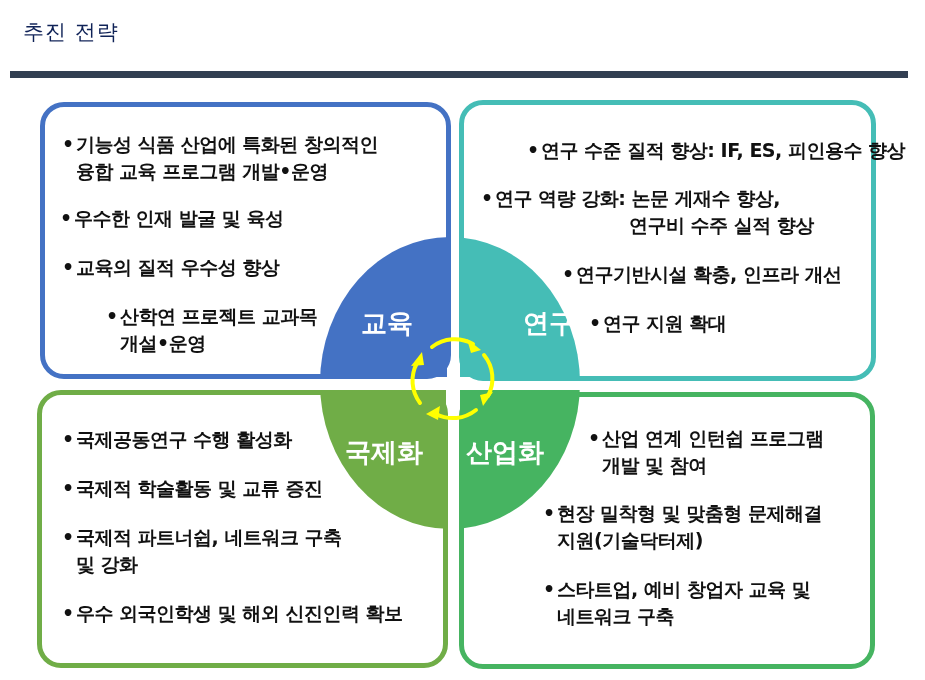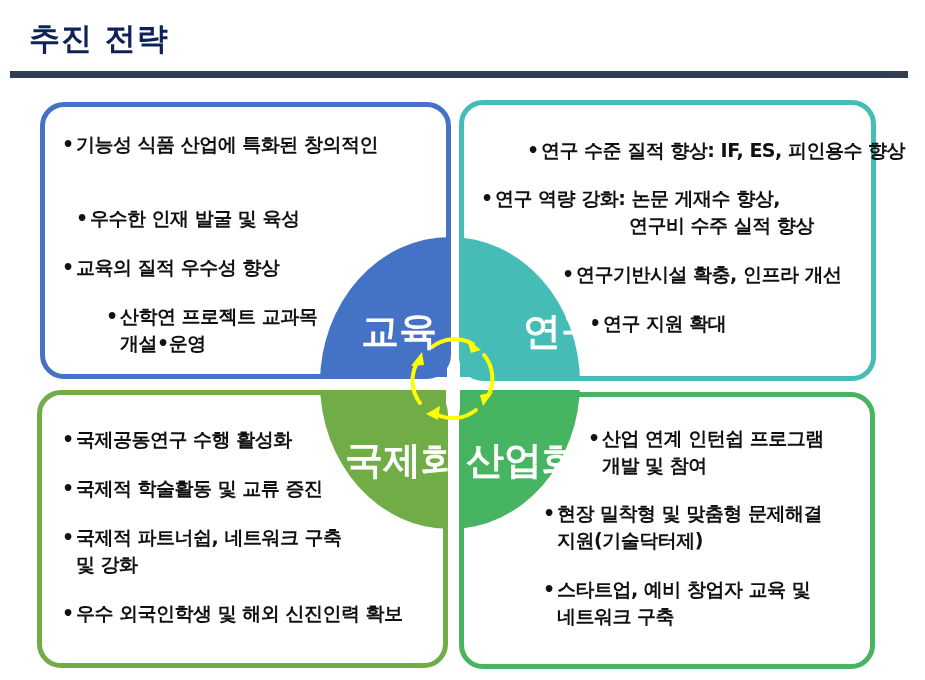--- a/index.html
+++ b/index.html
@@ -3,22 +3,22 @@
 <meta charset="utf-8">
 <style>
   html, body { margin:0; padding:0; }
   body {
     width:925px; height:680px; position:relative; overflow:hidden;
     background:#ffffff;
     font-family:"DejaVu Sans", "Liberation Sans", sans-serif;
     color:#111;
   }
   .title {
-    position:absolute; left:29px; top:18px;
-    font-size:31px; font-weight:bold; color:#0f2257;
+    position:absolute; left:23px; top:18px;
+    font-size:21px; font-weight:normal; color:#0f2257;
     letter-spacing:1px;
   }
   .title-rule {
     position:absolute; left:10px; top:71px; width:898px; height:7px;
     background:#323f52;
   }
   .box {
     position:absolute; box-sizing:border-box;
     border-width:5px; border-style:solid; border-radius:24px;
     background:#ffffff;
@@ -30,35 +30,36 @@
 
   .item {
     position:absolute; font-size:19px; font-weight:bold; line-height:27px;
     white-space:nowrap; letter-spacing:-0.5px;
   }
   .item .b { display:inline-block; width:14px; }
   .item .cont { display:block; padding-left:14px; }
 
   .circle-wrap { position:absolute; left:0; top:0; width:925px; height:680px; pointer-events:none; }
   .quad-label {
-    position:absolute; font-size:38px; font-weight:bold; color:#ffffff;
+    position:absolute; font-size:26px; font-weight:bold; color:#ffffff;
     white-space:nowrap;
   }
 </style>
 </head>
 <body>
 
 <div class="title">추진 전략</div>
 <div class="title-rule"></div>
 
 <div class="box edu"></div>
 <div class="item" style="left:62px; top:131px;">
   <span class="b">•</span><span>기능성 식품 산업에 특화된 창의적인</span>
+  <span class="cont">융합 교육  프로그램 개발•운영</span>
 </div>
-<div class="item" style="left:76px; top:205px;">
+<div class="item" style="left:60px; top:205px;">
   <span class="b">•</span><span>우수한 인재 발굴 및 육성</span>
 </div>
 <div class="item" style="left:62px; top:254px;">
   <span class="b">•</span><span>교육의 질적 우수성 향상</span>
 </div>
 <div class="item" style="left:64px; top:303px;margin-left:42px;">
   <span class="b">•</span><span>산학연 프로젝트 교과목</span>
   <span class="cont">개설•운영</span>
 </div>
 

